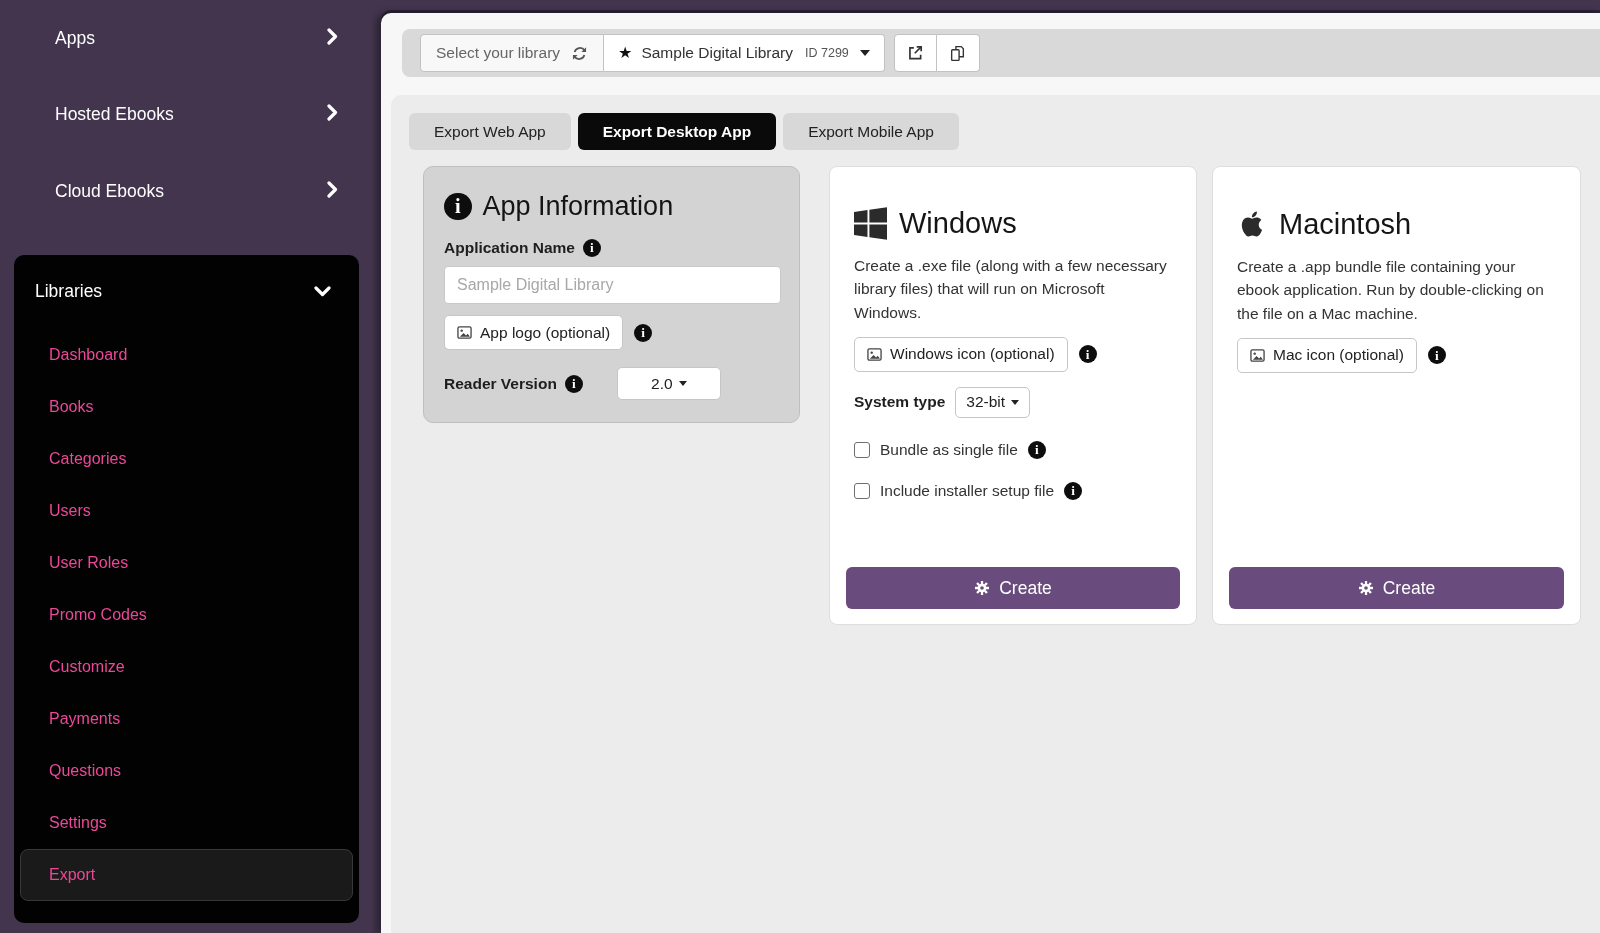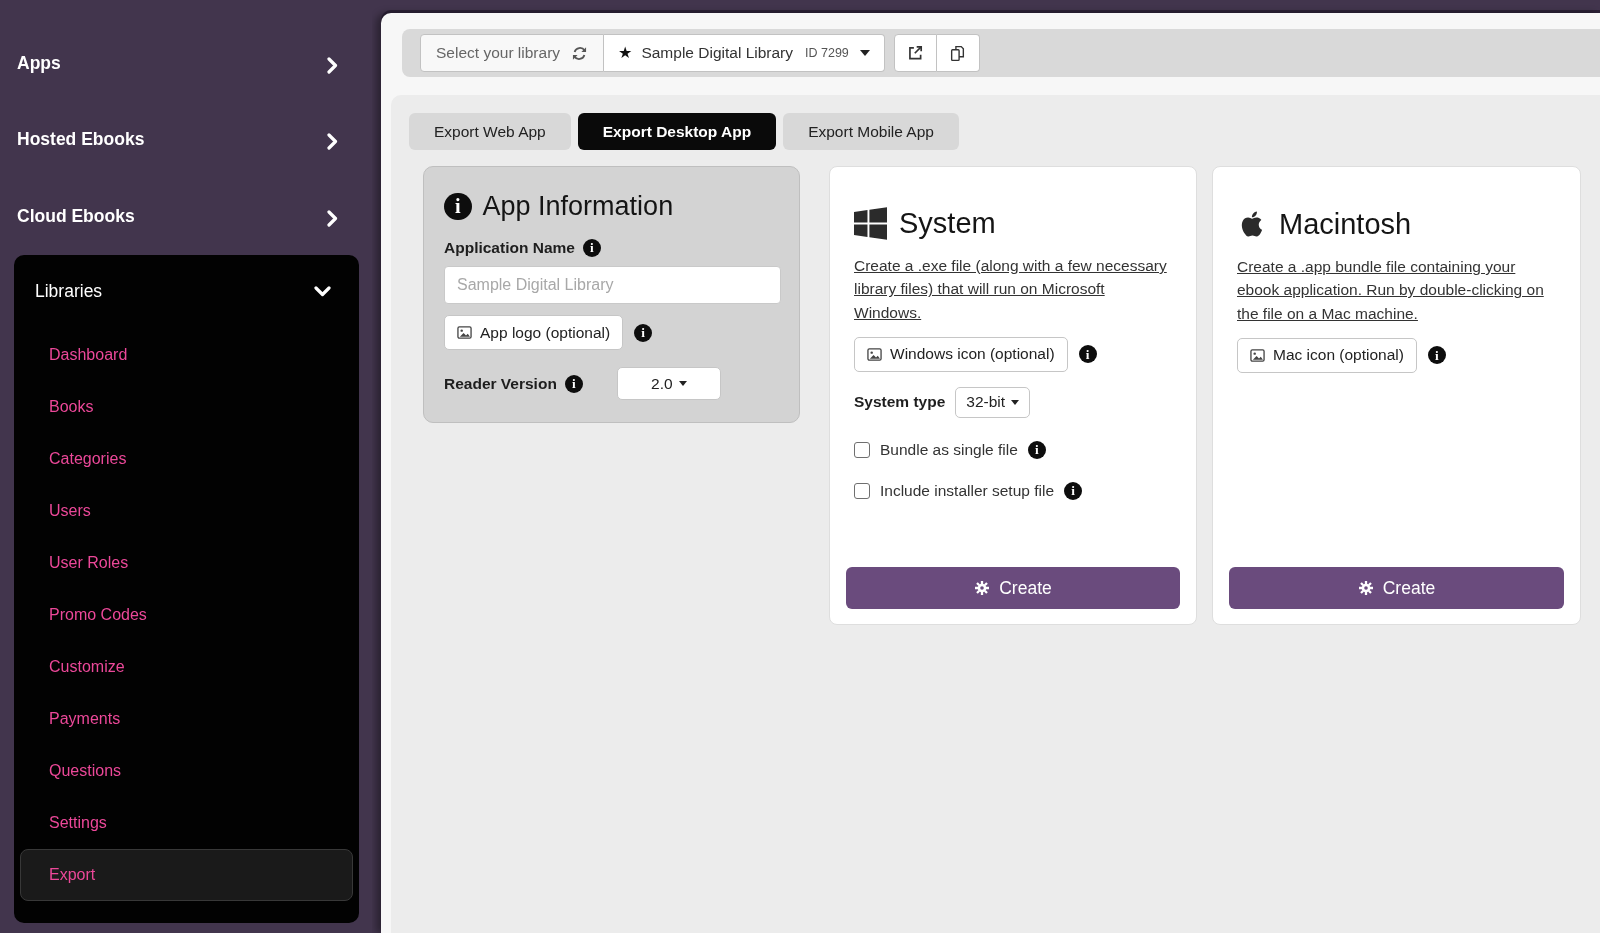--- a/index.html
+++ b/index.html
@@ -7,22 +7,22 @@
   body {
     position:relative;
     background:#42354d;
     font-family:"Liberation Sans", sans-serif;
     overflow:hidden;
   }
   
   .sidebar { position:absolute; left:0; top:0; width:372px; height:933px; background:#42354d; z-index:2; }
   .side-item {
     position:absolute; left:0; width:372px; height:46px;
-    display:flex; align-items:flex-end; justify-content:space-between;
-    padding:0 34px 0 17px; color:#fff; font-size:17.5px; cursor:pointer;font-weight:bold;
+    display:flex; align-items:flex-start; justify-content:space-between;
+    padding:0 34px 0 55px; color:#fff; font-size:17.5px; cursor:pointer;
   }
   .side-item.i0 { top:28px; }
   .side-item.i1 { top:104px; }
   .side-item.i2 { top:181px; }
   .chev { display:inline-flex; }
   .lib-panel {
     position:absolute; left:14px; top:255px; width:345px; height:668px;
     background:#020202; border-radius:10px; padding-top:14px;
   }
   .lib-header {
@@ -119,21 +119,21 @@
   .reader-select { width:104px; margin-left:34px; }
 
   .card {
     position:absolute; top:71px; height:459px;
     background:#fff; border:1px solid #dedede; border-radius:8px;
     padding:18px 24px;
   }
   .card.windows { left:438px; width:368px; }
   .card.mac { left:821px; width:369px; }
   .card-title { display:flex; align-items:center; gap:12px; margin-top:22px; font-size:29px; color:#151515; }
-  .card-desc { margin-top:14px; font-size:15.5px; color:#333; line-height:1.5;text-decoration:underline; }
+  .card-desc { margin-top:14px; font-size:15.5px; color:#333; line-height:1.5; }
   .icon-btn-row { display:flex; align-items:center; gap:11px; margin-top:13px; }
   .systype-row { display:flex; align-items:center; gap:10px; margin-top:15px; }
   .systype-row .lbl { font-size:15.5px; font-weight:bold; color:#1e1e1e; }
   .sys-select { padding:0 10px; height:31px; }
   .check-row { display:flex; align-items:center; gap:10px; margin-top:23px; }
   .checkbox {
     width:16px; height:16px; background:#fff; border:1.6px solid #6f6f6f; border-radius:3px;
     cursor:pointer; flex:0 0 auto;
   }
   .check-row .lbl { font-size:15.5px; color:#333; }
@@ -332,21 +332,21 @@
       </div>
     </section>
 
     <section class="card windows">
       <div class="card-title">
         <span style="display:inline-flex;">
           <svg width="33" height="33" viewBox="0 0 24 24">
               <path fill="#2b2b2b" d="M0 3.6 L9.8 2.2 V11.3 H0 z M11.2 2 L24 0.2 V11.3 H11.2 z M0 12.7 H9.8 V21.8 L0 20.4 z M11.2 12.7 H24 V23.8 L11.2 22 z"></path>
             </svg>
         </span>
-        <span>System</span>
+        <span>Windows</span>
       </div>
       <p class="card-desc">Create a .exe file (along with a few necessary library files) that will run on Microsoft Windows.</p>
 
       <div class="icon-btn-row">
         <button class="file-btn">
           <span style="display:inline-flex;">
             <svg width="15" height="15" viewBox="0 0 16 16">
                 <rect x="1" y="2" width="14" height="12" rx="1.5" fill="none" stroke="#444" stroke-width="1.4"></rect>
                 <circle cx="5" cy="6" r="1.3" fill="#444"></circle>
                 <path d="M3 12.6 L7 8.6 L9.6 11.2 L11.5 9.2 L13.8 12.6 z" fill="#444"></path>

